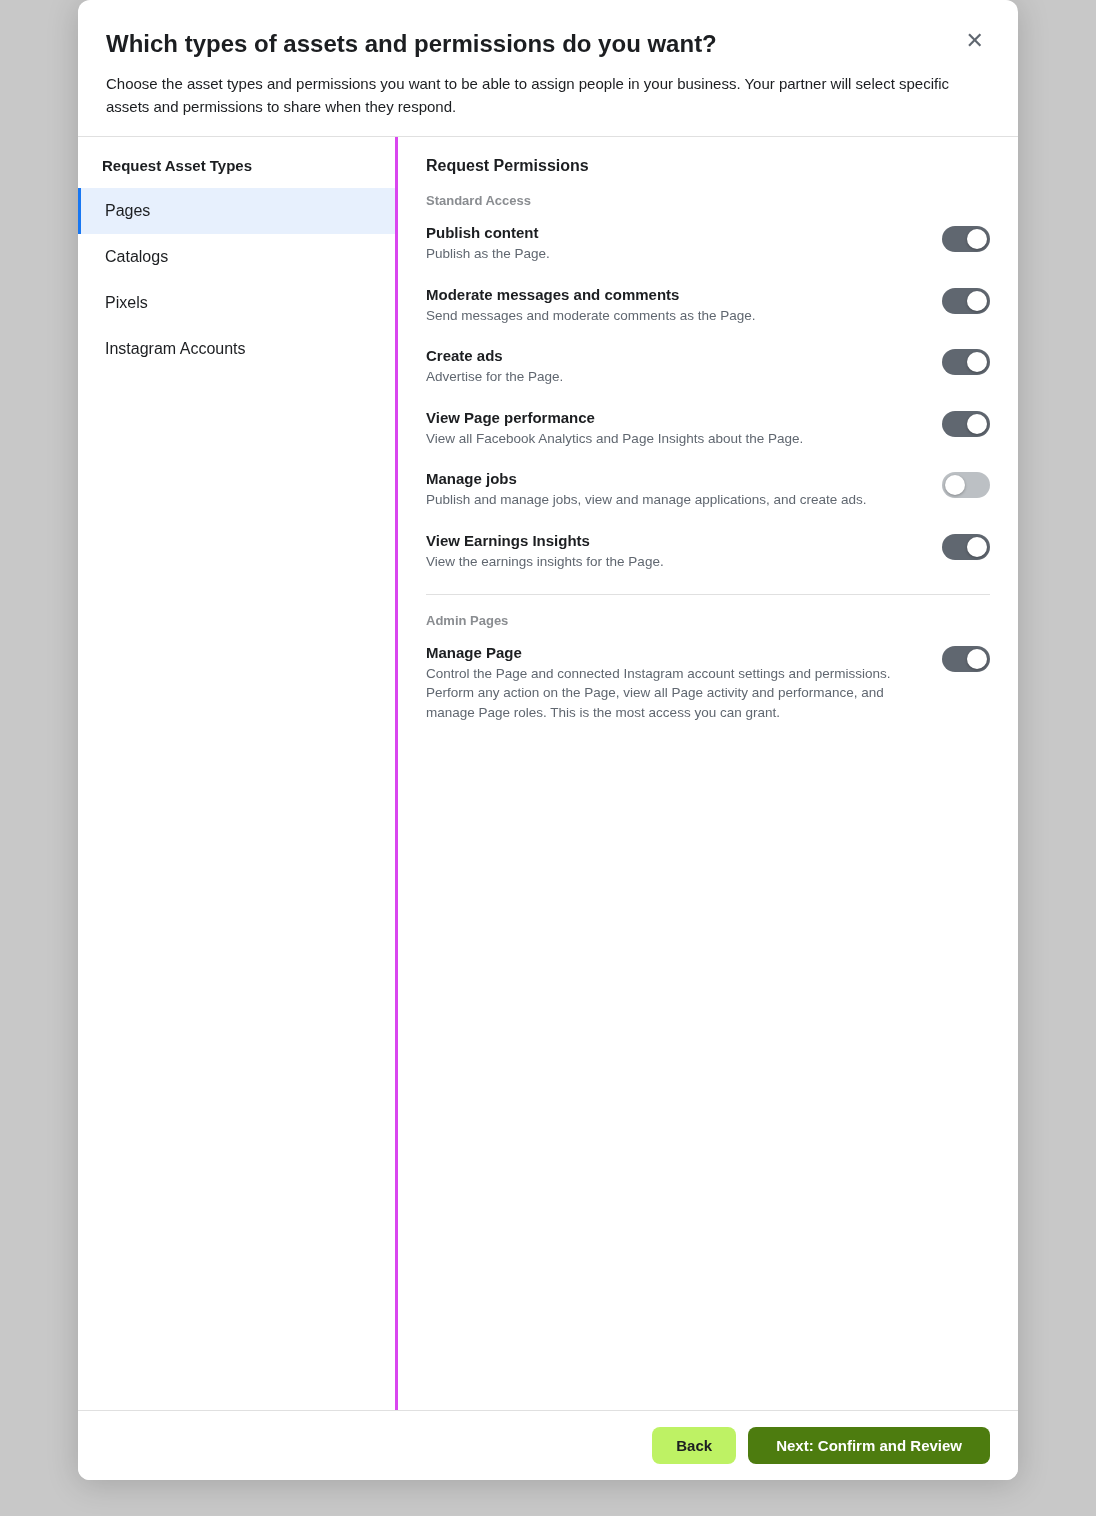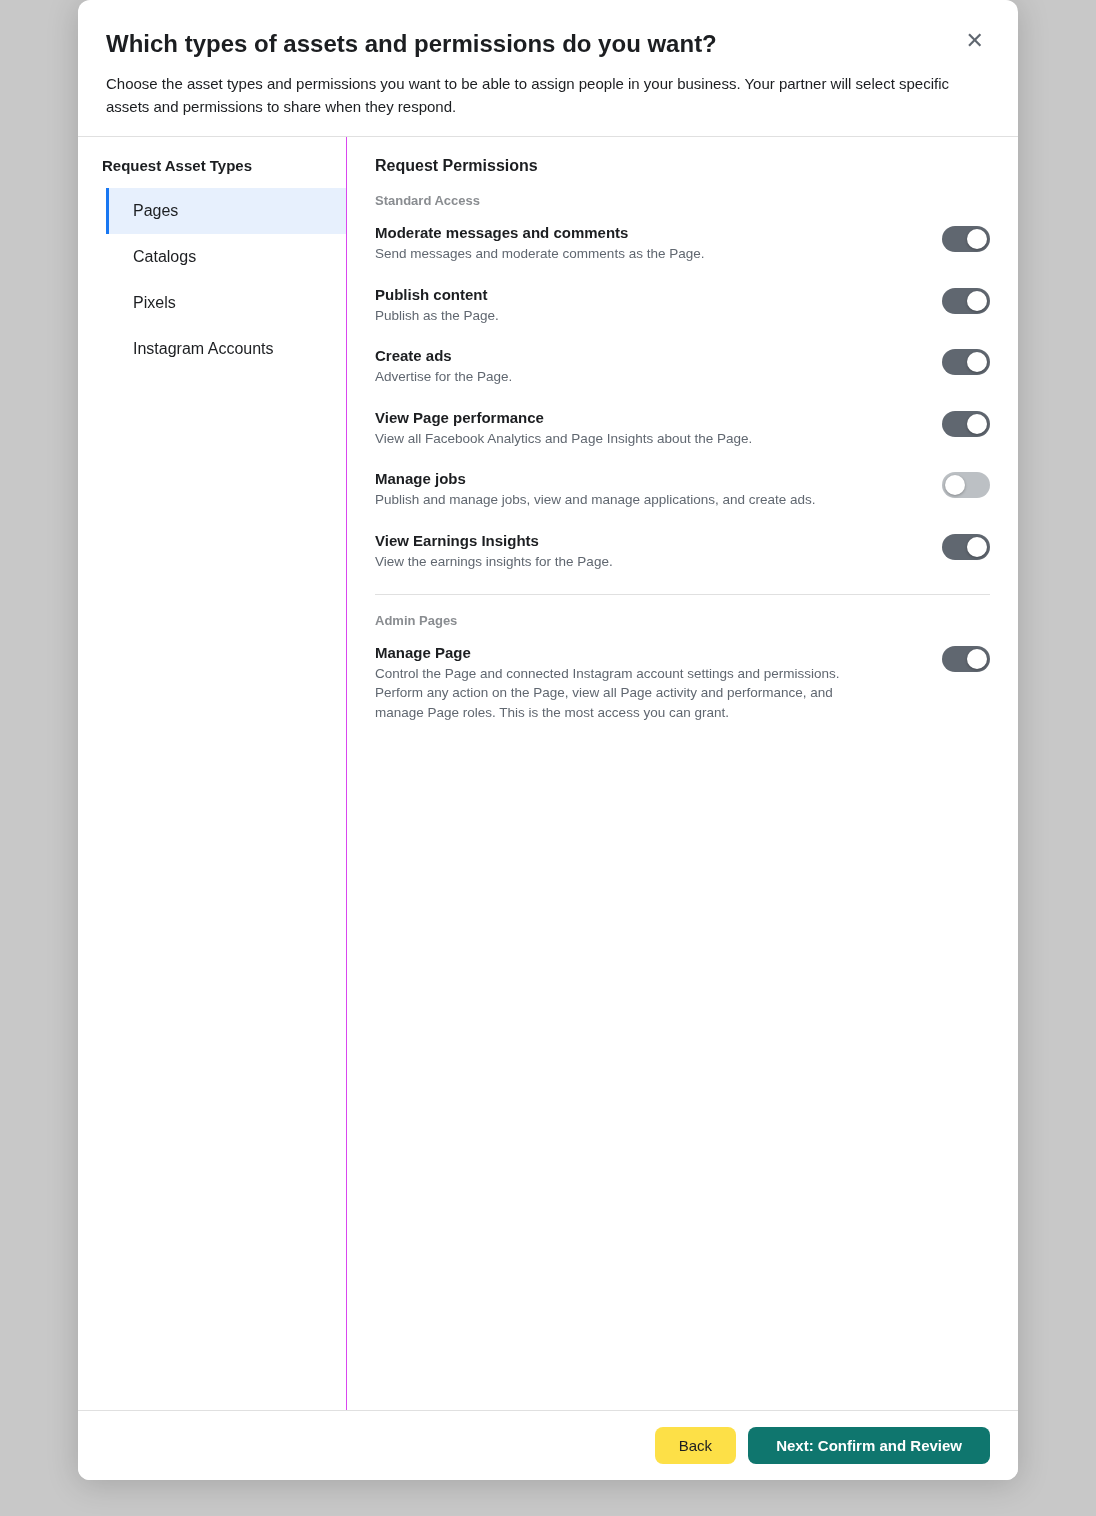--- a/index.html
+++ b/index.html
@@ -54,39 +54,38 @@
       color: #1c1e21;
       line-height: 1.5;
     }
     .modal-body {
       display: flex;
       flex: 1;
       overflow: hidden;
     }
     
     .sidebar {
-      width: 269px;
+      width: 320px;
       flex-shrink: 0;
-      border-right: 1px solid #d946ef;
+      border-right: 3px solid #d946ef;
       padding: 0;
     }
     .sidebar-heading {
       font-size: 15px;
       font-weight: 700;
       color: #1c1e21;
       padding: 20px 24px 14px 24px;
     }
     .sidebar-item {
       padding: 14px 24px;
       font-size: 16px;
       color: #1c1e21;
       cursor: pointer;
       border-left: 3px solid transparent;
       transition: background 0.1s;
-      margin-left: 28px;
     }
     .sidebar-item.active {
       border-left: 3px solid #1877f2;
       background: #e7f0fd;
       font-weight: 500;
     }
     
     .permissions-panel {
       flex: 1;
       padding: 20px 28px 20px 28px;
@@ -176,31 +175,31 @@
     .modal-footer {
       border-top: 1px solid #e0e0e0;
       padding: 16px 28px;
       display: flex;
       justify-content: flex-end;
       gap: 12px;
       align-items: center;
       background: #fff;
     }
     .btn-back {
-      background: #fde047;
+      background: #bef264;
       border: none;
       border-radius: 8px;
       padding: 10px 24px;
       font-size: 15px;
-      font-weight: 400;
+      font-weight: 700;
       color: #1c1e21;
       cursor: pointer;
     }
     .btn-next {
-      background: #0f766e;
+      background: #4d7c0f;
       border: none;
       border-radius: 8px;
       padding: 10px 28px;
       font-size: 15px;
       font-weight: 600;
       color: #fff;
       cursor: pointer;
     }
   </style>
 </head>
@@ -235,38 +234,38 @@
     </div>
 
     <div class="permissions-panel">
       <div class="permissions-heading">Request Permissions</div>
 
       <div class="access-section-label">Standard Access</div>
 
       <div class="permission-item">
         <div class="permission-row">
           <div>
+            <div class="permission-name">Publish content</div>
+            <div class="permission-desc">Publish as the Page.</div>
+          </div>
+          <div class="toggle-wrapper">
+            <div class="toggle">
+              <div class="toggle-track on">
+                <div class="toggle-thumb"></div>
+              </div>
+            </div>
+          </div>
+        </div>
+      </div>
+
+      <div class="permission-item">
+        <div class="permission-row">
+          <div>
             <div class="permission-name">Moderate messages and comments</div>
             <div class="permission-desc">Send messages and moderate comments as the Page.</div>
-          </div>
-          <div class="toggle-wrapper">
-            <div class="toggle">
-              <div class="toggle-track on">
-                <div class="toggle-thumb"></div>
-              </div>
-            </div>
-          </div>
-        </div>
-      </div>
-
-      <div class="permission-item">
-        <div class="permission-row">
-          <div>
-            <div class="permission-name">Publish content</div>
-            <div class="permission-desc">Publish as the Page.</div>
           </div>
           <div class="toggle-wrapper">
             <div class="toggle">
               <div class="toggle-track on">
                 <div class="toggle-thumb"></div>
               </div>
             </div>
           </div>
         </div>
       </div>

